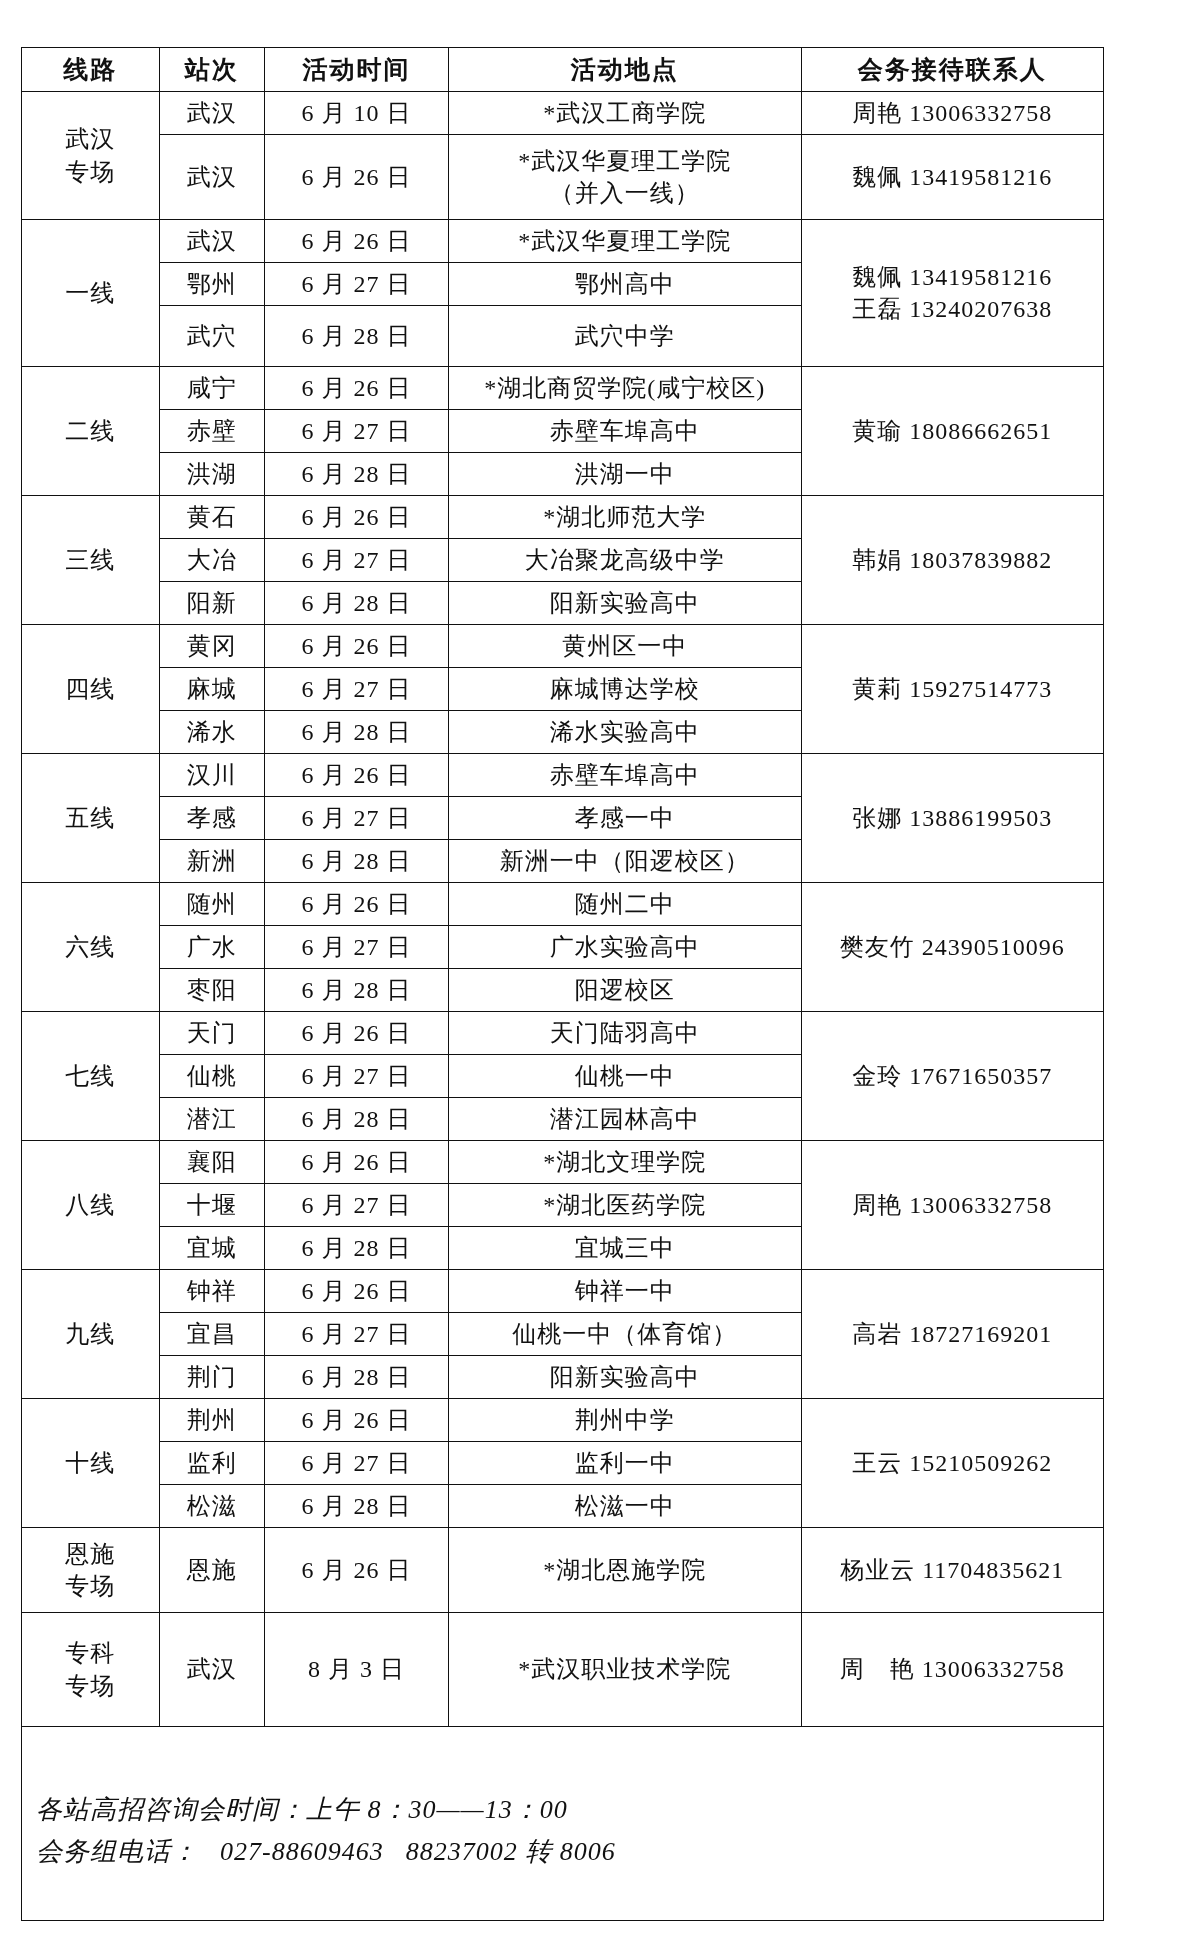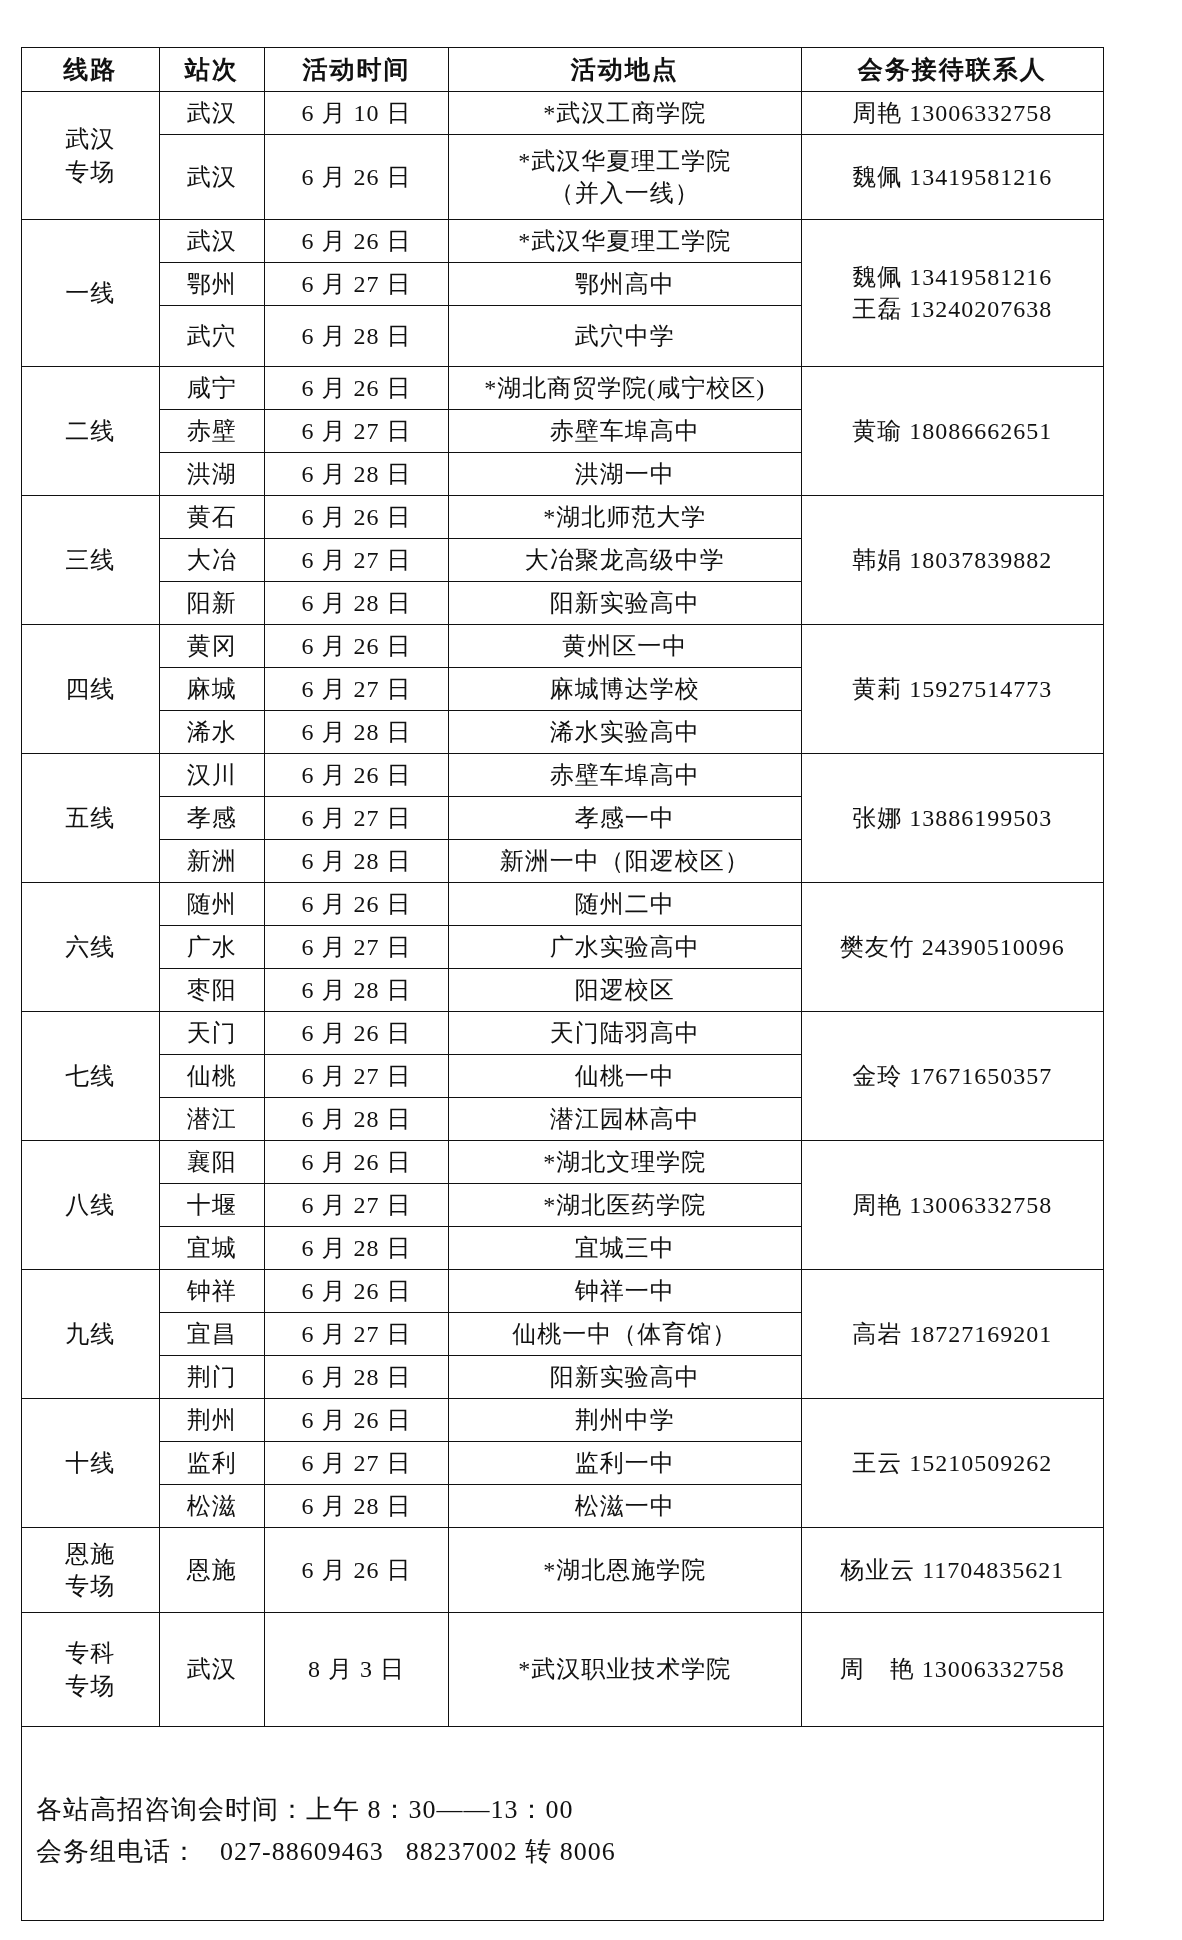--- a/index.html
+++ b/index.html
@@ -13,21 +13,21 @@
   table.sched th { height:43px; font-size:25px; font-weight:bold; letter-spacing:2px; }
   .c1 { width:137px; } .c2 { width:105px; } .c3 { width:183px; } .c4 { width:351px; } .c5 { width:301px; }
   td.line { font-weight:bold; font-size:25px; letter-spacing:3px; }
   tr.r43 td { height:42px; }
   tr.r61 td { height:60px; }
   tr.r85 td { height:84px; }
   tr.r114 td { height:113px; }
   .contact span { display:block; }
   td.foot { height:193px; text-align:left !important; vertical-align:top !important;
             padding:0 0 0 14px !important; }
-  .foot-inner { margin-top:62px; font-size:26px; line-height:42px; letter-spacing:1px; }
+  .foot-inner { margin-top:62px; font-size:26px; line-height:42px; letter-spacing:1px;font-style:italic; }
   .sp { display:inline-block; width:22px; }
 </style>
 </head>
 <body>
 
 <table class="sched">
   <colgroup>
       <col class="c1">
       <col class="c2">
       <col class="c3">

